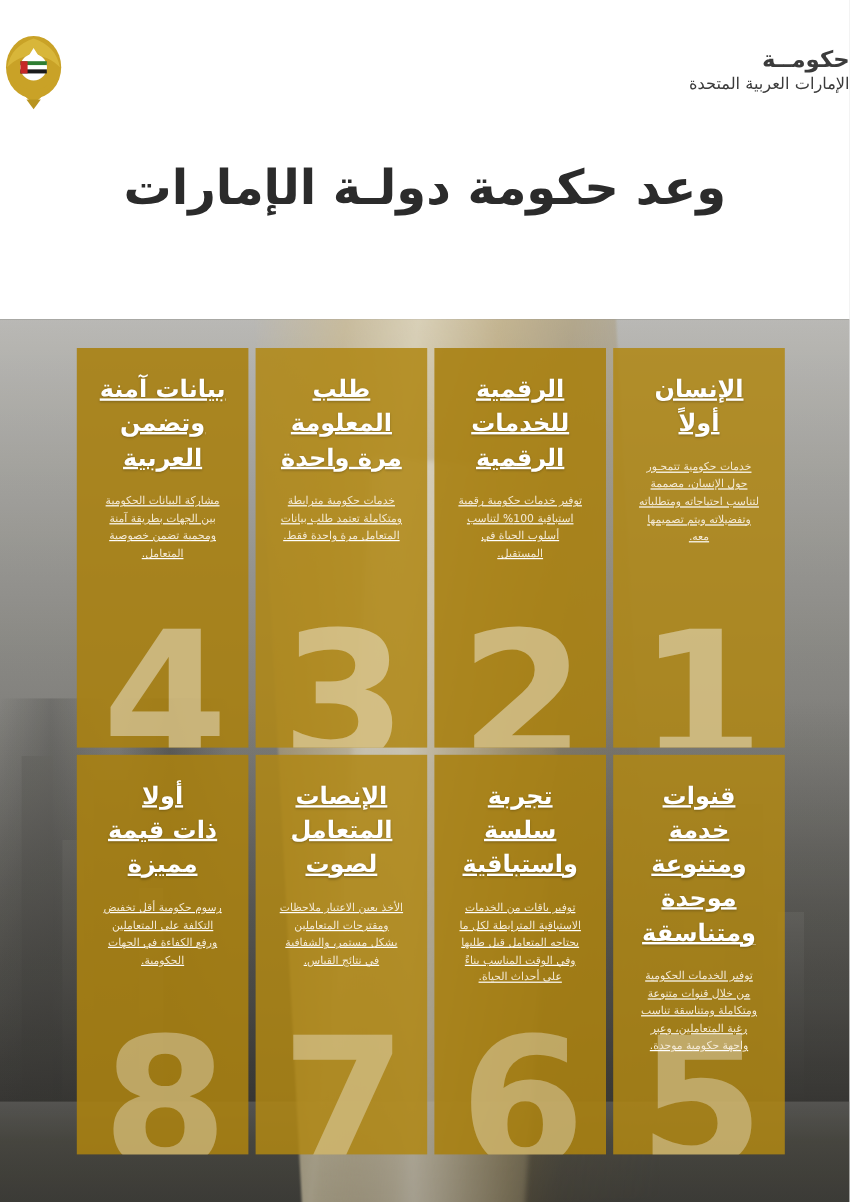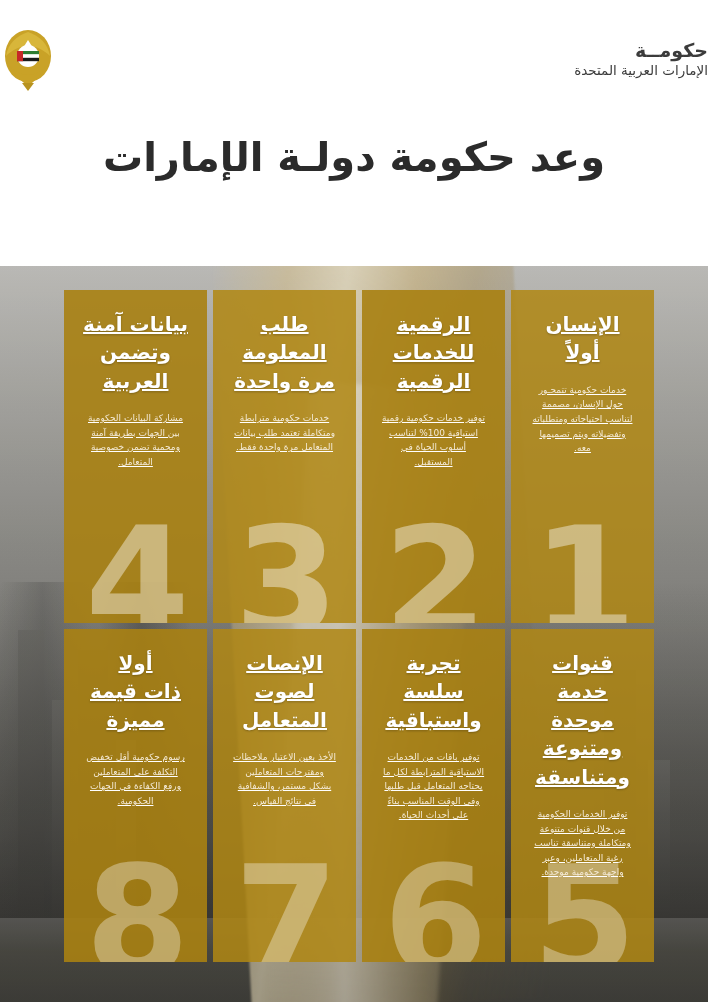--- a/index.html
+++ b/index.html
@@ -292,42 +292,42 @@
           <div>وتضمن</div>
           <div>العربية</div>
         </div>
         <div class="card-desc">مشاركة البيانات الحكومية بين الجهات بطريقة آمنة ومحمية تضمن خصوصية المتعامل.</div>
         <div class="card-num">4</div>
       </div>
 
       <div class="card row2">
         <div class="card-title">
           <div>قنوات خدمة</div>
+          <div>ومتنوعة</div>
           <div>موحدة</div>
-          <div>ومتنوعة</div>
           <div>ومتناسقة</div>
         </div>
         <div class="card-desc">توفير الخدمات الحكومية من خلال قنوات متنوعة ومتكاملة ومتناسقة تناسب رغبة المتعاملين، وعبر واجهة حكومية موحدة.</div>
         <div class="card-num">5</div>
       </div>
 
       <div class="card alt row2">
         <div class="card-title">
           <div>تجربة سلسة</div>
           <div>واستباقية</div>
         </div>
         <div class="card-desc">توفير باقات من الخدمات الاستباقية المترابطة لكل ما يحتاجه المتعامل قبل طلبها وفي الوقت المناسب بناءً على أحداث الحياة.</div>
         <div class="card-num">6</div>
       </div>
 
       <div class="card row2">
         <div class="card-title">
           <div>الإنصات</div>
+          <div>المتعامل</div>
           <div>لصوت</div>
-          <div>المتعامل</div>
         </div>
         <div class="card-desc">الأخذ بعين الاعتبار ملاحظات ومقترحات المتعاملين بشكل مستمر، والشفافية في نتائج القياس.</div>
         <div class="card-num">7</div>
       </div>
 
       <div class="card alt row2">
         <div class="card-title">
           <div>أولا</div>
           <div>ذات قيمة</div>
           <div>مميزة</div>

